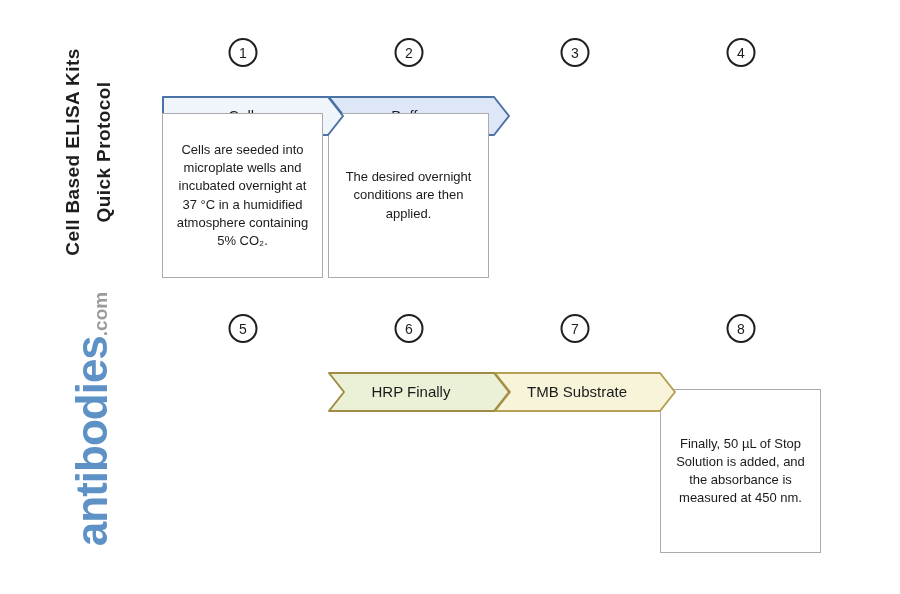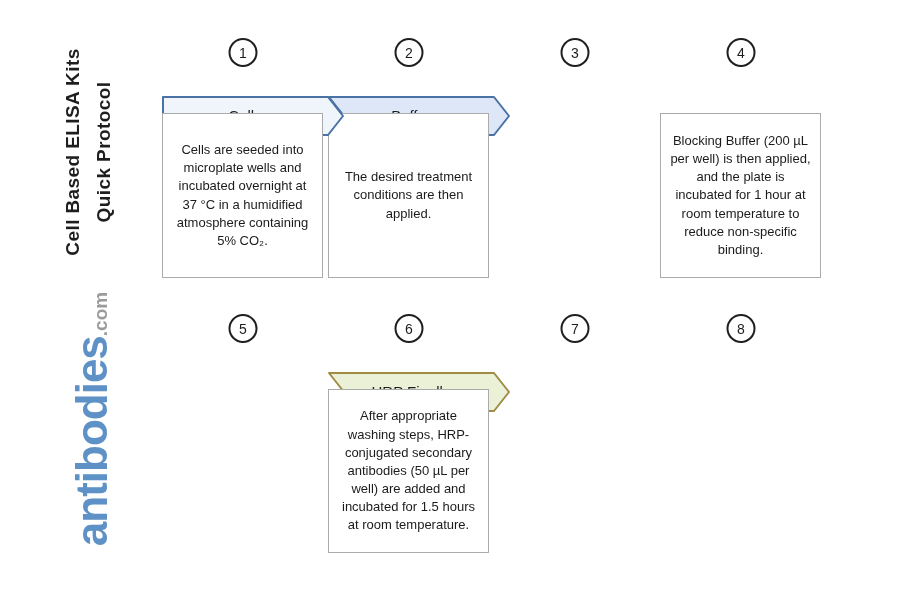--- a/index.html
+++ b/index.html
@@ -79,51 +79,54 @@
     </div>
     <div class="step">
       <div class="circle">2</div>
       <div class="arrow">
         <svg width="182" height="40" viewBox="0 0 182 40">
           <polygon class="shape" points="1,1 166,1 181,20 166,39 1,39 16,20" stroke-width="2" stroke-linejoin="round" fill="#DEE7F7" stroke="#4A72A4"></polygon>
         </svg>
         <span class="label">Buffer</span>
       </div>
       <div class="desc">
-        <p>The desired treatment conditions are then applied.</p>
+        <p>The desired overnight conditions are then applied.</p>
       </div>
     </div>
     <div class="step">
       <div class="circle">3</div>
     </div>
     <div class="step">
       <div class="circle">4</div>
-      <div class="desc">
-        <p>Blocking Buffer (200 µL per well) is then applied, and the plate is incubated for 1 hour at room temperature to reduce non-specific binding.</p>
-      </div>
     </div>
   </div>
 
   <div class="rowband r2">
     <div class="step">
       <div class="circle">5</div>
     </div>
     <div class="step">
       <div class="circle">6</div>
       <div class="arrow">
         <svg width="182" height="40" viewBox="0 0 182 40">
           <polygon class="shape" points="1,1 166,1 181,20 166,39 1,39 16,20" stroke-width="2" stroke-linejoin="round" fill="#EAF1D7" stroke="#A08C45"></polygon>
         </svg>
         <span class="label">HRP Finally</span>
       </div>
-      <div class="desc">
-        <p>After appropriate washing steps, HRP-conjugated secondary antibodies (50 µL per well) are added and incubated for 1.5 hours at room temperature.</p>
+    </div>
+    <div class="step">
+      <div class="circle">7</div>
+      <div class="arrow">
+        <svg width="182" height="40" viewBox="0 0 182 40">
+          <polygon class="shape" points="1,1 166,1 181,20 166,39 1,39 16,20" stroke-width="2" stroke-linejoin="round" fill="#F8F4DA" stroke="#B5A054"></polygon>
+        </svg>
+        <span class="label">TMB Substrate</span>
       </div>
     </div>
     <div class="step">
-      <div class="circle">7</div>
-    </div>
-    <div class="step">
       <div class="circle">8</div>
+      <div class="desc">
+        <p>Finally, 50 µL of Stop Solution is added, and the absorbance is measured at 450 nm.</p>
+      </div>
     </div>
   </div>
 
 </div>
 
 </body></html>

